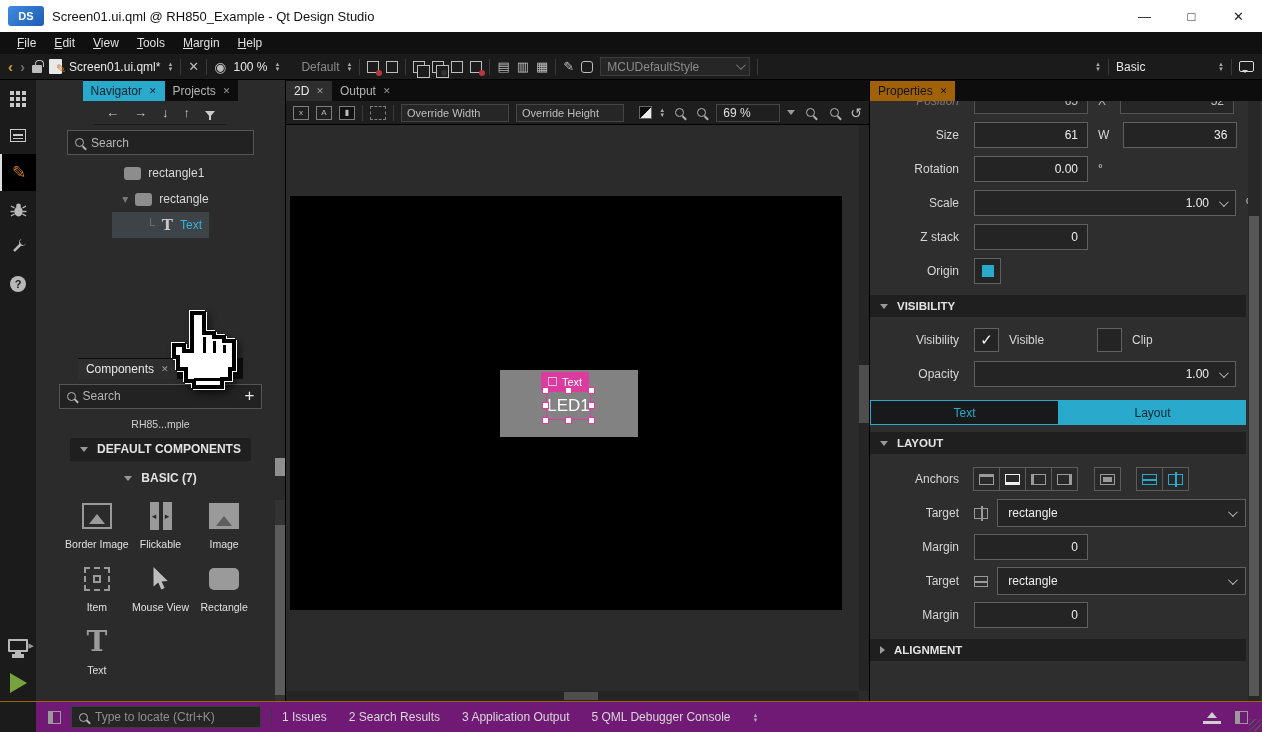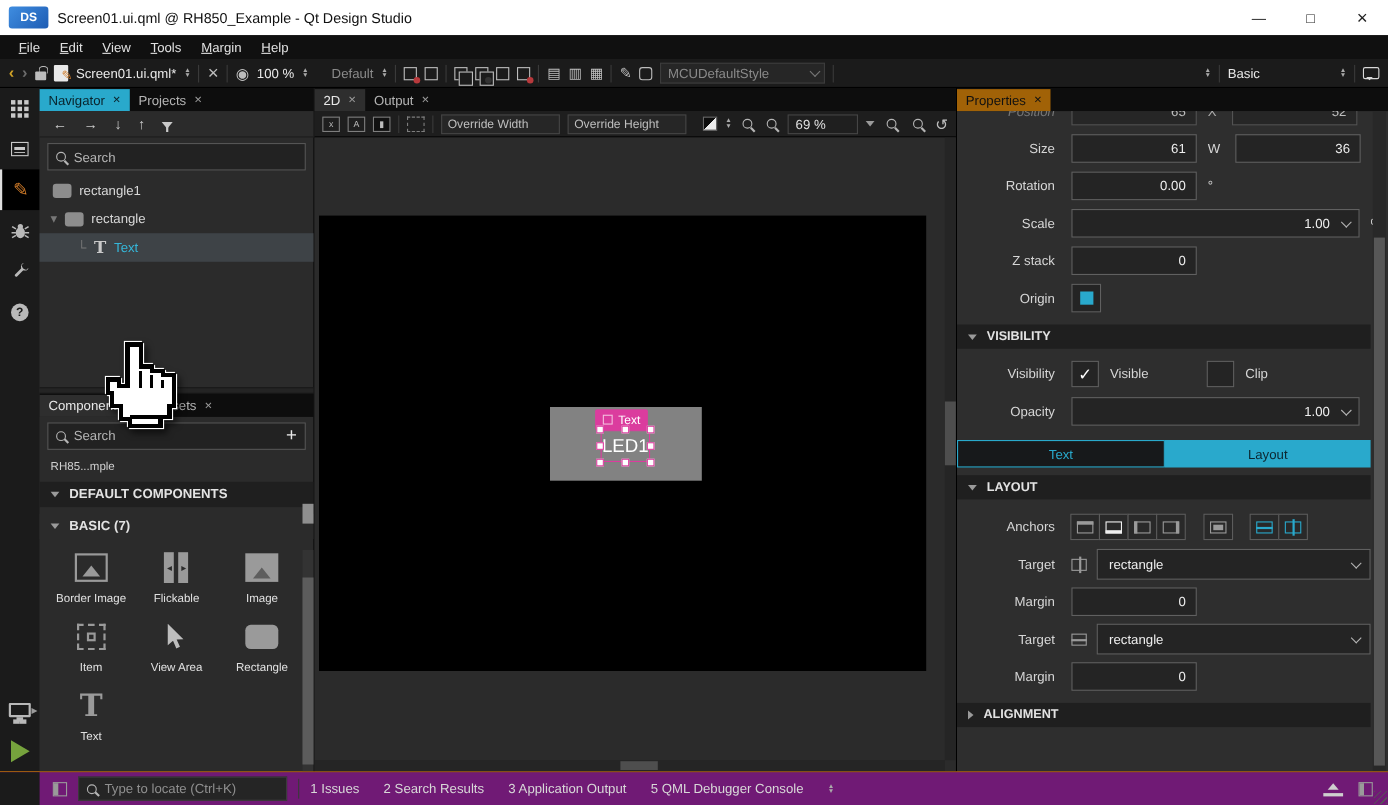--- a/index.html
+++ b/index.html
@@ -79,21 +79,21 @@
   .tab { height:20px; display:flex; align-items:center; gap:7px; padding:0 8px; color:#b5b5b5; font-size:12px; }
   .tab .x { font-size:9px; color:#9a9a9a; }
   .tab.cyan { background:#29a9cc; color:#09232b; }
   .tab.cyan .x { color:#09232b; }
   .tab.lit { background:#2e2e2e; color:#e8e8e8; }
   .tab.white { background:#a16207; color:#111; }
   .tab.white .x { color:#111; }
 
   
   .leftcol { width:250px; background:#2b2b2b; border-right:1px solid #000; display:flex;
-             flex-direction:column; flex:0 0 auto; position:relative; }
+             flex-direction:column; flex:0 0 auto; position:relative;align-items:center; }
   .nav-toolbar { height:24px; display:flex; align-items:center; gap:15px; padding:0 12px;
                  background:#2b2b2b; border-bottom:1px solid #1c1c1c; color:#c9c9c9; font-size:13px; }
   .funnel { width:0; height:0; border-left:5px solid transparent; border-right:5px solid transparent;
             border-top:6px solid #c9c9c9; position:relative; margin-top:2px; }
   .funnel::after { content:""; position:absolute; left:-1px; top:-3px; width:2px; height:6px; background:#c9c9c9; }
   .search-row { padding:5px 7px; }
   .search-box { height:25px; background:#222; border:1px solid #555; display:flex; align-items:center;
                 gap:7px; padding:0 7px; }
   .search-box input { flex:1; background:transparent; border:none; outline:none; color:#ddd;
                       font:inherit; min-width:0; }
@@ -497,21 +497,21 @@
               </span>
             </span>
           <span class="comp-label">Item</span>
         </div>
         <div class="comp">
           <span class="ci">
             <svg width="18" height="24" viewBox="0 0 12 16">
               <polygon points="1,0 1,13 4.2,10.4 6.2,15 8.4,14 6.4,9.6 10.5,9.4" fill="#bdbdbd"></polygon>
             </svg>
           </span>
-          <span class="comp-label">View Area</span>
+          <span class="comp-label">Mouse View</span>
         </div>
         <div class="comp">
           <span class="ci">
               <span class="ci-rect"></span>
             </span>
           <span class="comp-label">Rectangle</span>
         </div>
         <div class="comp">
           <span class="ci">
               <span class="ci-text">T</span>

